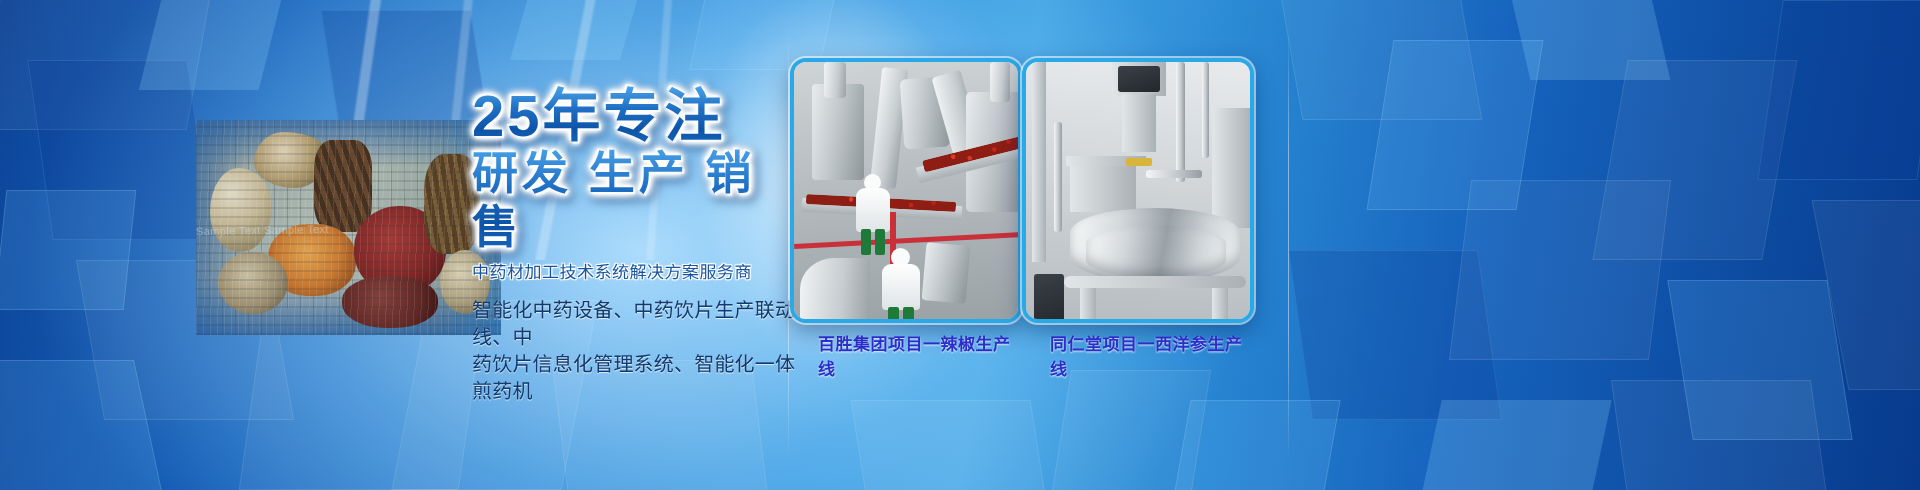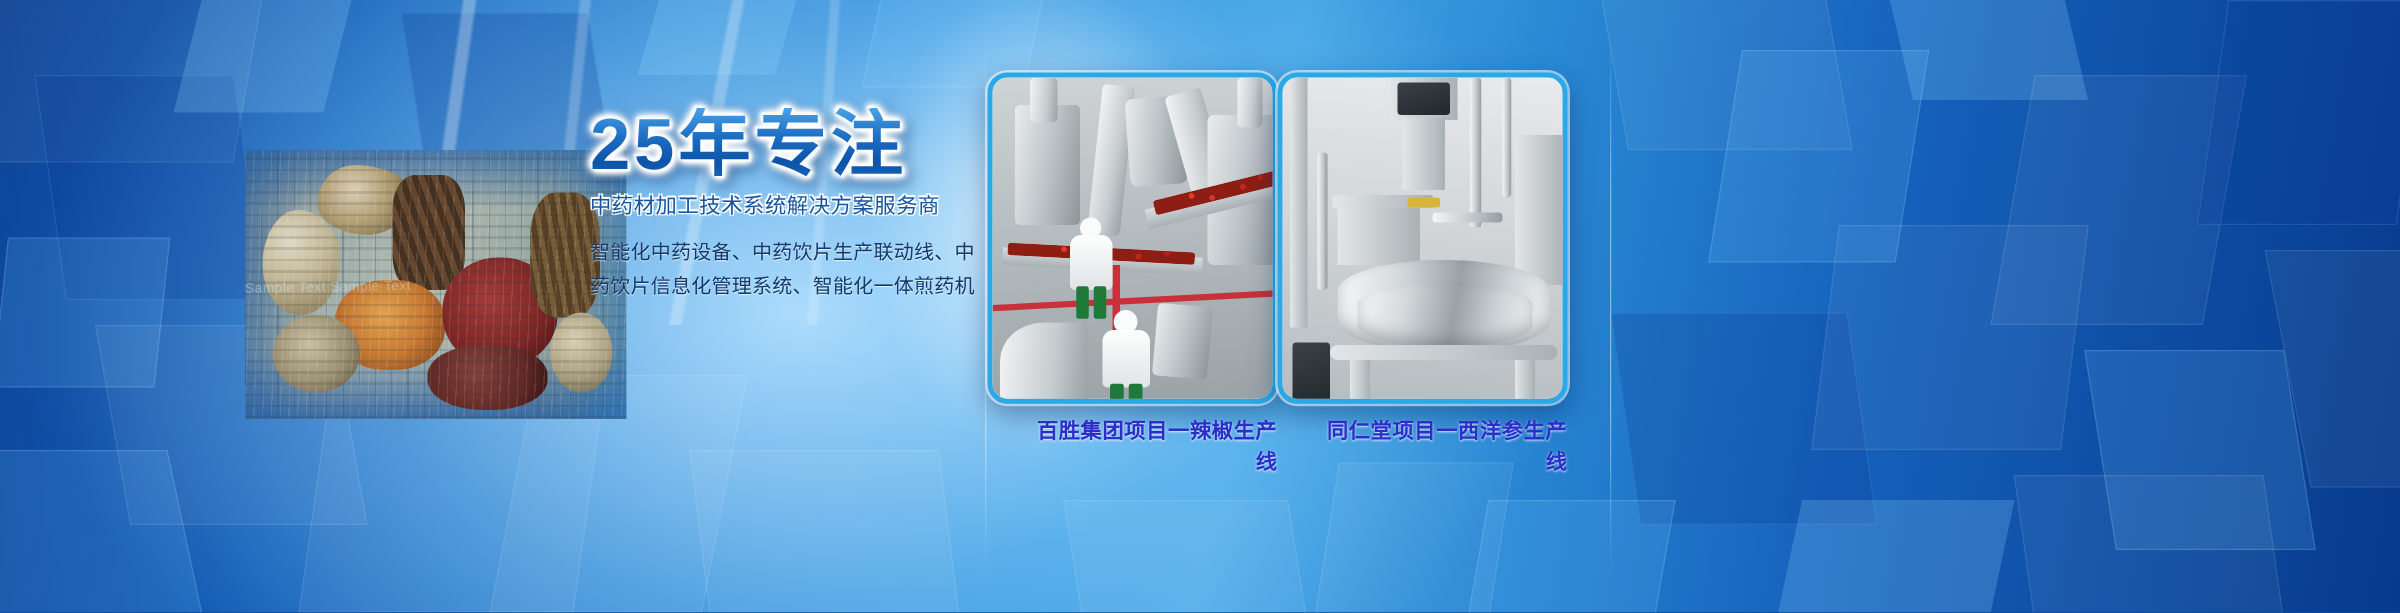--- a/index.html
+++ b/index.html
@@ -91,21 +91,21 @@
   }
   .hl1{font-size:58px;line-height:60px;letter-spacing:3px;}
   .hl2{font-size:50px;line-height:56px;letter-spacing:1px;}
   .hl3{font-size:46px;line-height:54px;letter-spacing:4px;}
 
   .tagline{
     margin:4px 0 0 0;font-size:17px;font-weight:normal;color:#17549f;letter-spacing:.5px;
     text-shadow:0 0 2px #fff,0 0 3px #fff,1px 1px 0 #fff,-1px -1px 0 #fff,1px -1px 0 #fff,-1px 1px 0 #fff;
   }
   .desc{
-    margin:14px 0 0 0;font-size:16px;line-height:27px;color:#123a6e;letter-spacing:.2px;
+    margin:14px 0 0 0;font-size:20px;line-height:27px;color:#123a6e;letter-spacing:.2px;
     text-shadow:0 1px 1px rgba(255,255,255,0.75);
   }
 
   
   .photo{
     position:absolute;top:58px;width:232px;height:265px;
     border-radius:16px;border:4px solid #29a9e8;
     box-shadow:0 0 0 2px rgba(255,255,255,0.55),0 8px 22px rgba(5,40,95,0.45);
     overflow:hidden;background:#d8dde2;
   }
@@ -131,21 +131,21 @@
   .p2bg{position:absolute;inset:0;background:linear-gradient(185deg,#e8eaec 0%,#d2d6d9 45%,#b6bcc0 100%);}
   .tank{position:absolute;border-radius:50%/34%;
     background:linear-gradient(100deg,#fbfcfc 0%,#d5dadd 28%,#9aa2a7 55%,#cfd5d8 78%,#f2f4f5 100%);
     box-shadow:inset 0 -6px 12px rgba(60,70,78,0.35);}
   .pipe{position:absolute;background:linear-gradient(90deg,#f4f6f6,#c3c9cd 55%,#959ca1);border-radius:3px;}
   .frame{position:absolute;background:linear-gradient(90deg,#e2e6e8,#aab1b5);}
   .ctrl{position:absolute;background:linear-gradient(160deg,#3a4147,#22272b);border-radius:3px;}
   .ylw{position:absolute;background:#d9b43a;border-radius:2px;}
 
   .caption{
-    position:absolute;top:330px;width:232px;text-align:right;
+    position:absolute;top:330px;width:232px;text-align:left;
     font-size:17px;font-weight:bold;color:#2b2ec9;letter-spacing:.5px;
     text-shadow:0 1px 2px rgba(255,255,255,0.85);
     padding-left:28px;
   }
   #caption-1{left:790px;}
   #caption-2{left:1022px;}
 
   .divider{position:absolute;top:26px;width:1px;height:436px;background:linear-gradient(180deg,rgba(255,255,255,0) 0%,rgba(255,255,255,0.45) 30%,rgba(255,255,255,0.45) 70%,rgba(255,255,255,0) 100%);}
 </style>
 </head>
@@ -198,20 +198,21 @@
       <div class="herb h9"></div>
   </div>
   <div class="sample-text">Sample Text
 Sample Text</div>
 
   <div class="divider" style="left:788px;"></div>
   <div class="divider" style="left:1288px;"></div>
 
   <div class="textblock">
     <div class="hl hl1">25年专注</div>
+    <div class="hl hl3">研发 生产 销售</div>
     <div class="tagline">中药材加工技术系统解决方案服务商</div>
     <div class="desc">
       <div>智能化中药设备、中药饮片生产联动线、中</div>
       <div>药饮片信息化管理系统、智能化一体煎药机</div>
     </div>
   </div>
 
   <div class="photo" id="photo-1">
     <div class="p1bg"></div>
     <div class="mach" style="left:18px;top:22px;width:52px;height:96px;border-radius:4px;"></div>

